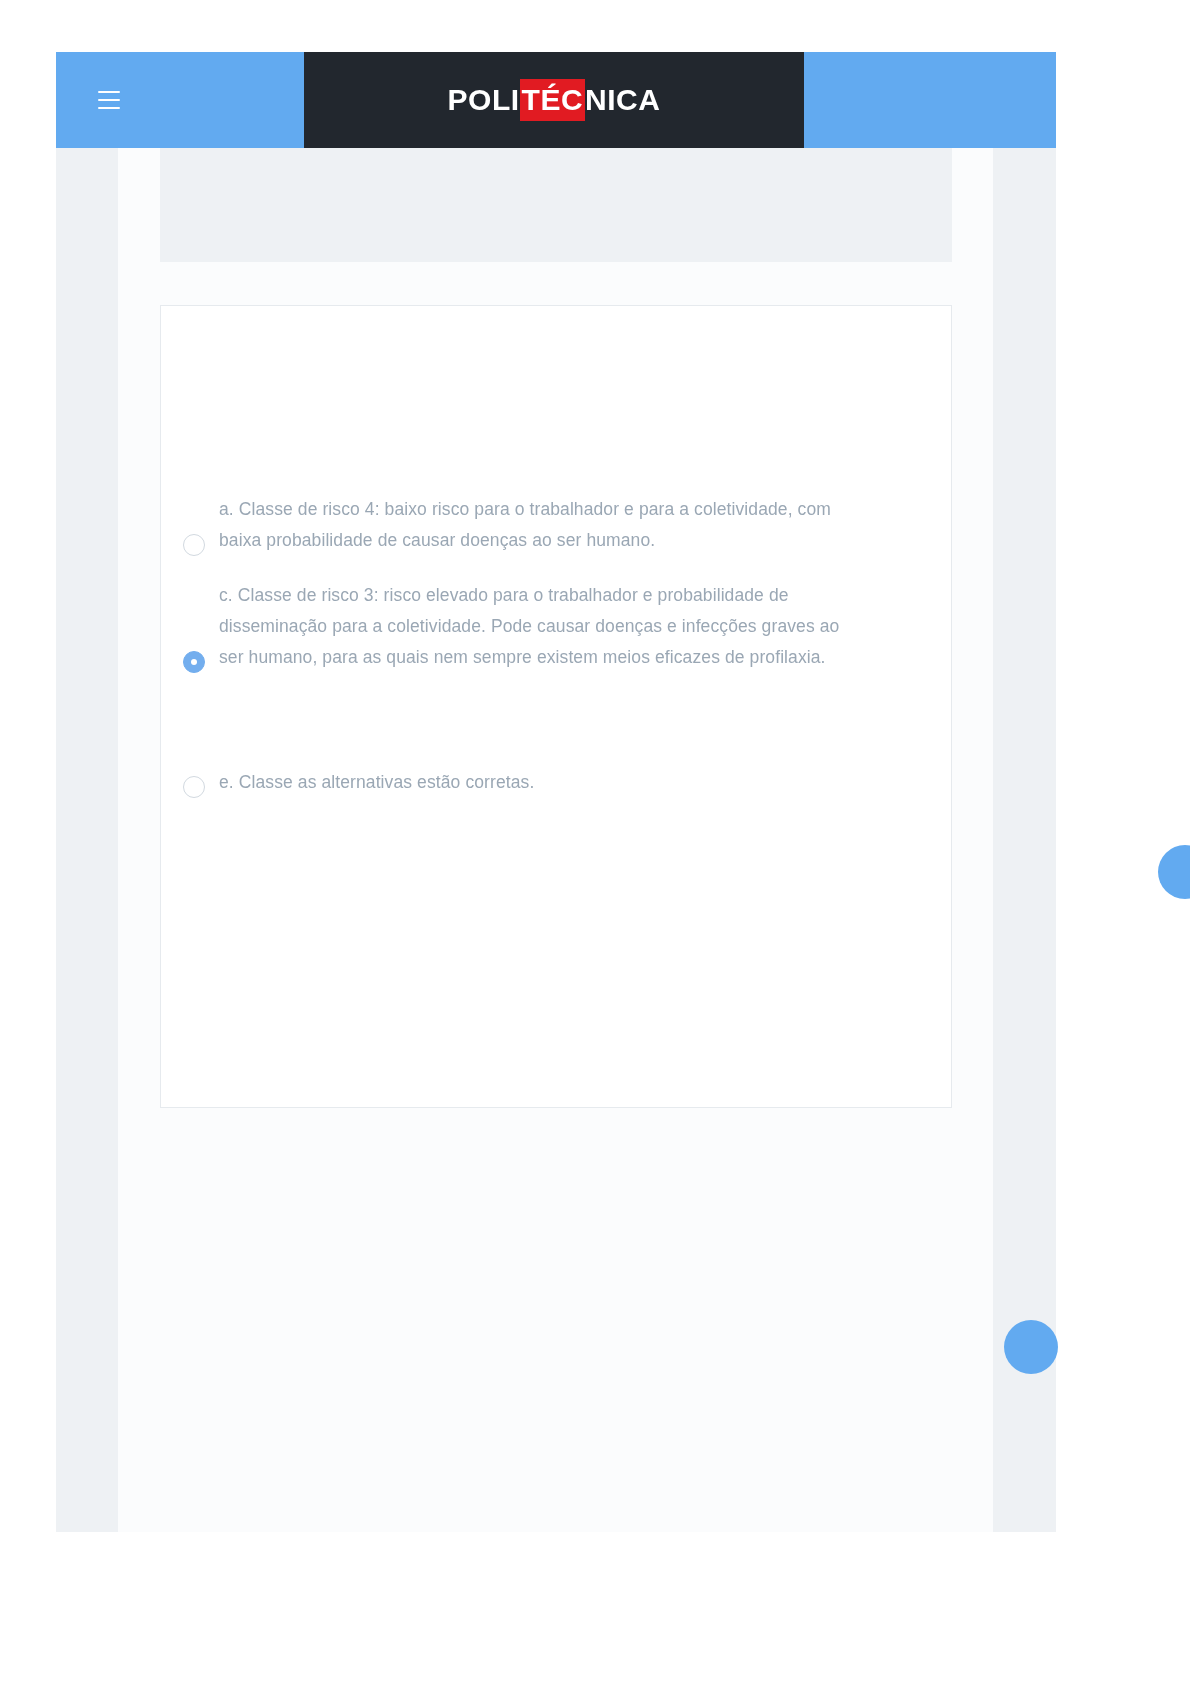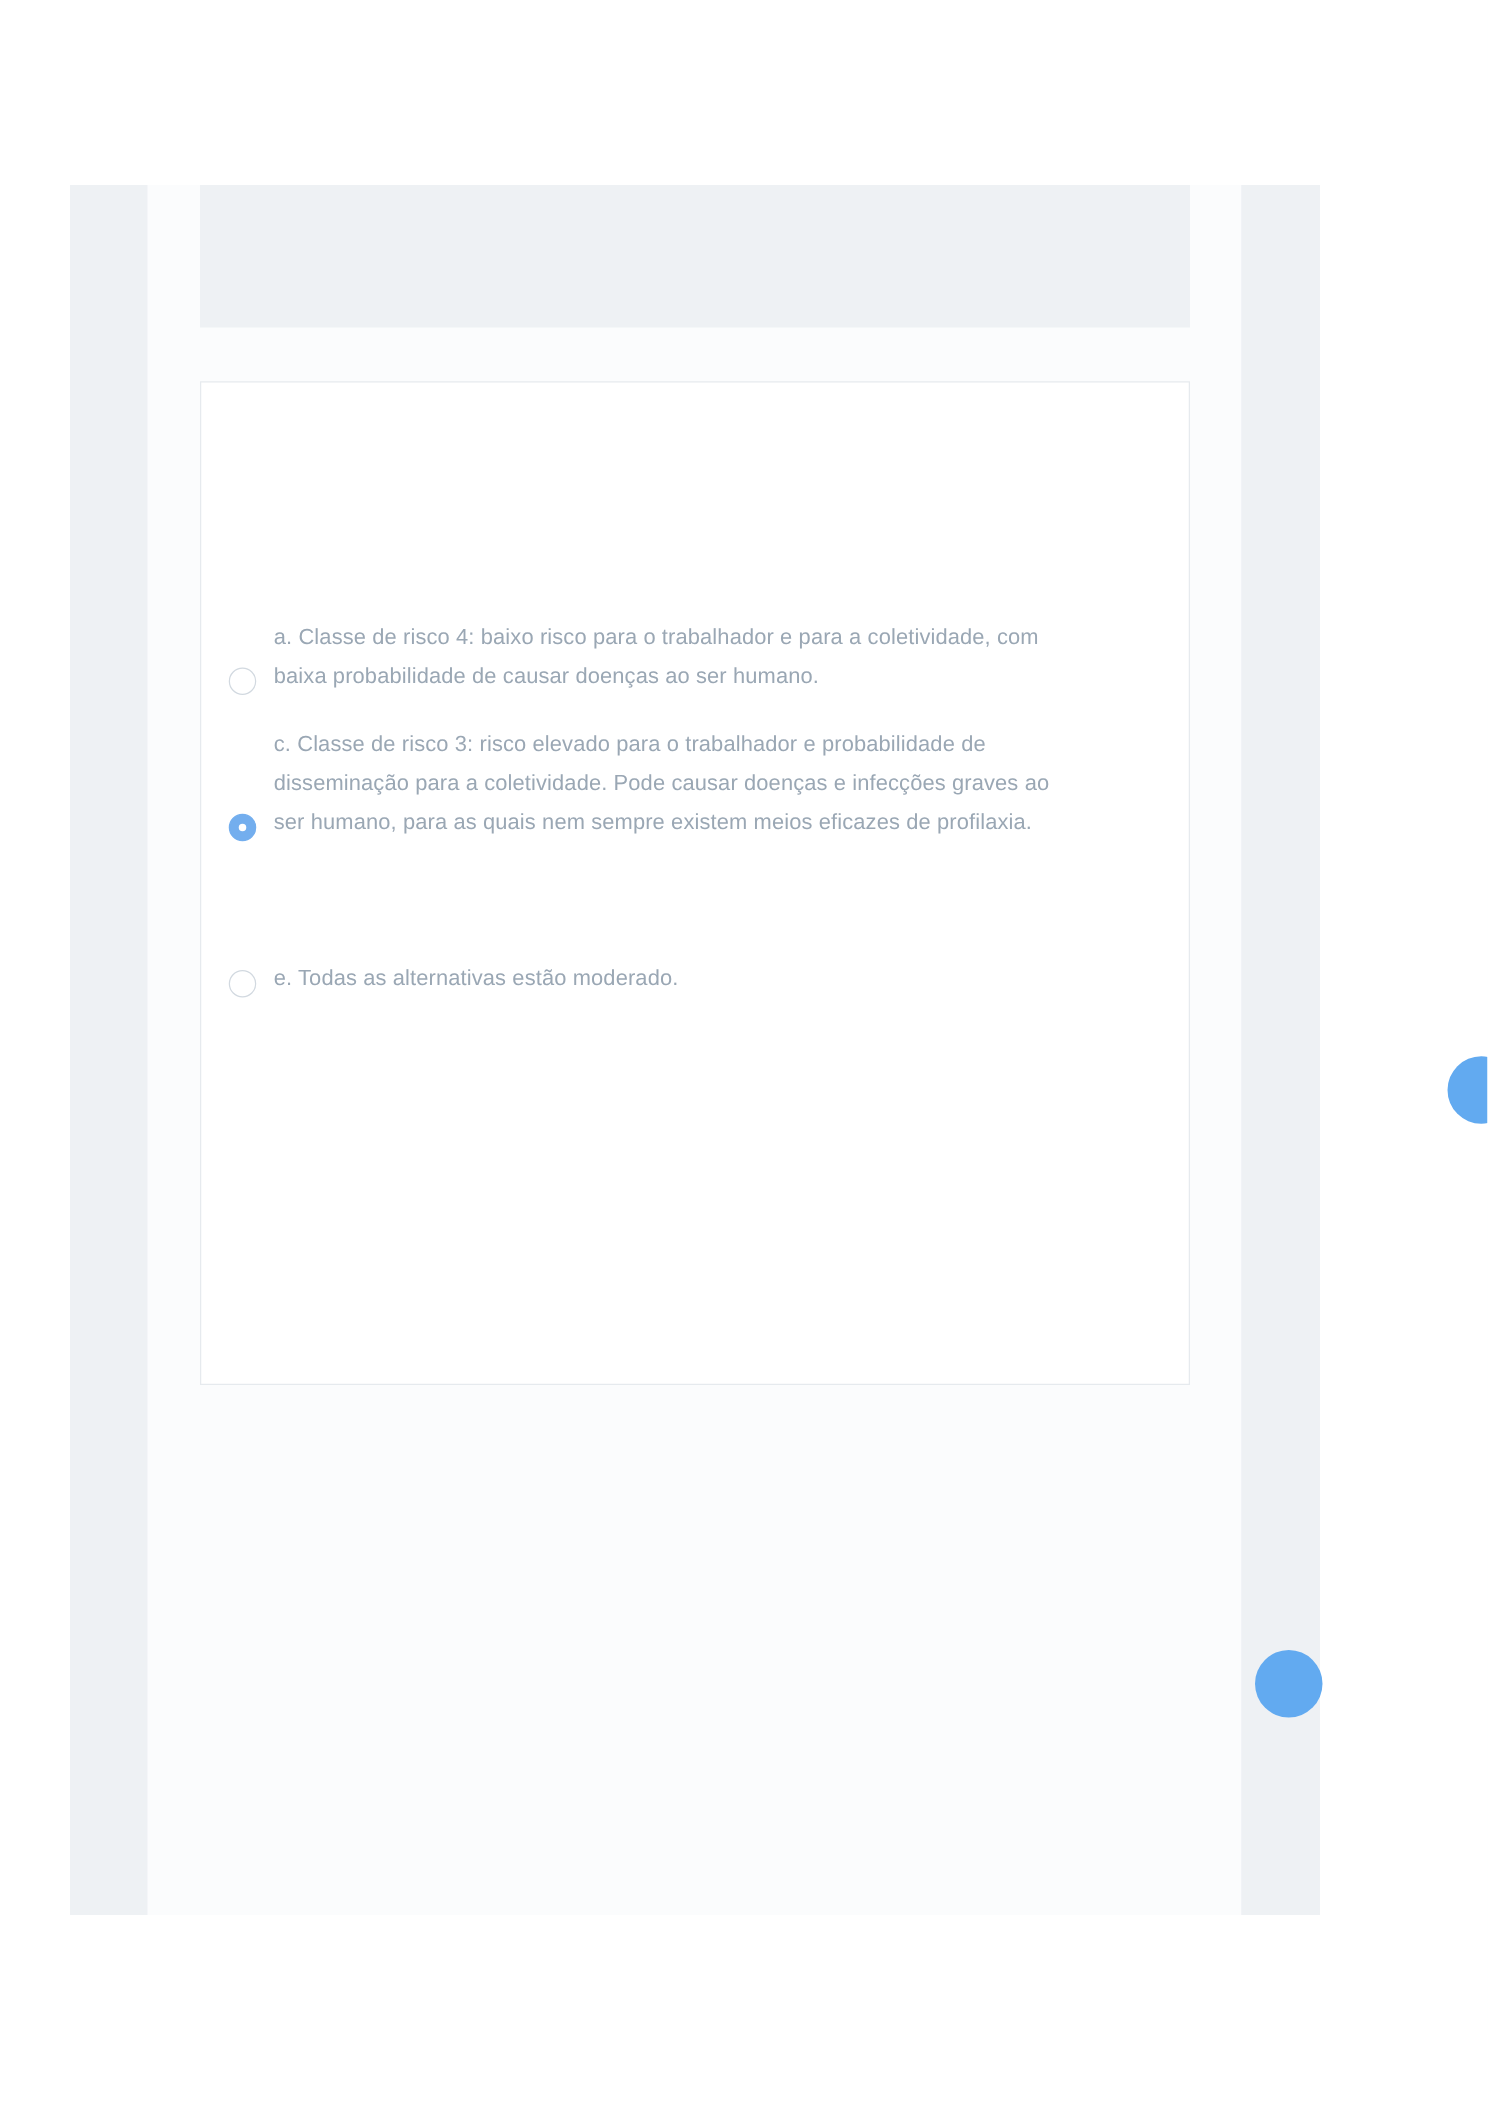--- a/index.html
+++ b/index.html
@@ -194,36 +194,53 @@
   }
 </style>
 </head>
 <body>
 
 <div id="page">
 
   <div class="bg-outer"></div>
   <div class="bg-column"></div>
 
+  <div class="header">
+    <div class="header-left">
+      <div class="hamburger">
+        <i></i>
+        <i></i>
+        <i></i>
+      </div>
+    </div>
+    <div class="header-center">
+      <div class="logo">
+        <span class="lg-a">POLI</span>
+          <span class="lg-red">TÉC</span>
+          <span class="lg-c">NICA</span>
+      </div>
+    </div>
+    <div class="header-right"></div>
+  </div>
 
   <div class="top-panel"></div>
 
   <div class="qcard">
     <div class="options" id="options-container">
         <div class="option">
           <span class="radio"></span>
           <span class="option-label">a. Classe de risco 4: baixo risco para o trabalhador e para a coletividade, com baixa probabilidade de causar doenças ao ser humano.</span>
         </div>
         <div class="option gap-after">
           <span class="radio checked"></span>
           <span class="option-label">c. Classe de risco 3: risco elevado para o trabalhador e probabilidade de disseminação para a coletividade. Pode causar doenças e infecções graves ao ser humano, para as quais nem sempre existem meios eficazes de profilaxia.</span>
         </div>
         <div class="option">
           <span class="radio"></span>
-          <span class="option-label">e. Todas as alternativas estão moderado.</span>
+          <span class="option-label">e. Classe as alternativas estão corretas.</span>
         </div>
       </div>
   </div>
 
   <div class="fab fab-edge"></div>
   <div class="fab fab-main"></div>
 
 </div>
 
 </body></html>

